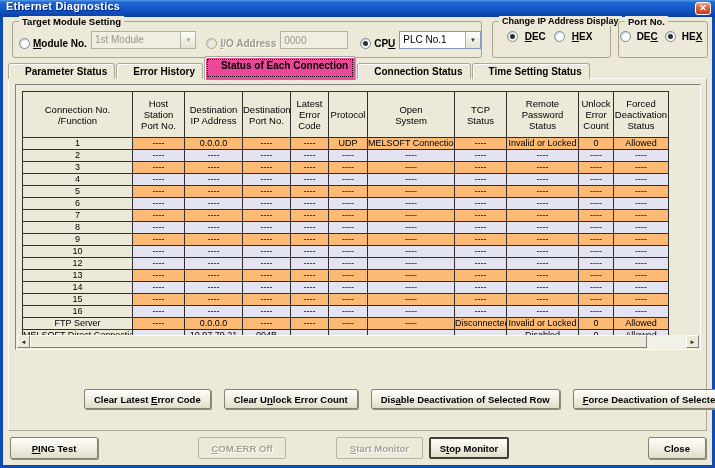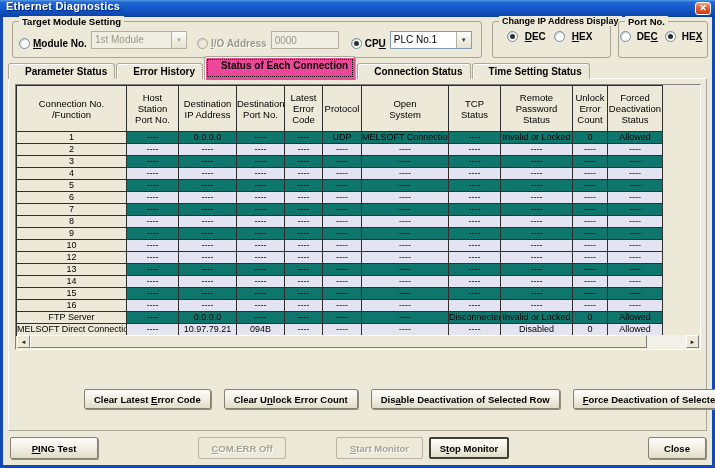--- a/index.html
+++ b/index.html
@@ -58,21 +58,21 @@
     box-shadow:inset 1px 1px 0 #fff; margin-right:1px; cursor:pointer; }
   .tab.active { height:24px; padding-top:3px; background:#ec4899; position:relative; z-index:4;
     outline:1px dotted #000; outline-offset:-4px; margin-bottom:-1px; }
 
   .page { position:absolute; left:5px; top:61px; width:699px; height:353px;
     background:#ECE9D8; border:1px solid; border-color:#FFFFFF #ACA899 #ACA899 #FFFFFF; z-index:2; }
 
   
   .table-panel { position:absolute; left:6px; top:5px; width:686px; height:266px;
     border:1px solid; border-color:#808080 #FFFFFF #FFFFFF #808080; background:#ECE9D8; }
-  table.grid { border-collapse:collapse; table-layout:fixed; background:#0f766e; margin:0; }
+  table.grid { border-collapse:collapse; table-layout:fixed; background:#fdba74; margin:6px; }
   .grid th, .grid td { border:1px solid #2F2F2F; text-align:center; vertical-align:middle;
     overflow:hidden; padding:0; }
   .grid th { background:#ECE9D8; font-weight:normal; font-size:9.5px; line-height:11px;
     white-space:pre-line; height:46px; }
   .grid td { font-size:9px; line-height:11px; height:11px; white-space:nowrap; }
   .grid td.rowhead { background:#ECE9D8; }
   .grid tr.alt td:not(.rowhead) { background:#E3E3F1; }
 
   
   .hscroll { position:absolute; left:1px; right:1px; bottom:1px; height:13px;
@@ -118,21 +118,21 @@
   </div>
 
   <div class="body">
 
     <div class="group g1">
       <span class="glabel">Target Module Setting</span>
       <div class="grow">
         <span style="width:6px"></span>
         <span class="radio"></span>
         <span class="rlabel"><u>M</u>odule No.</span>
-        <span class="combo disabled" style="width:96px">
+        <span class="combo disabled" style="width:106px">
           <span class="val">1st Module</span>
           <span class="arrow">▼</span>
         </span>
         <span style="width:10px"></span>
         <span class="radio disabled"></span>
         <span class="rlabel dim"><u>I</u>/O Address</span>
         <input class="textbox" disabled="" value="0000" style="">
         <span style="width:12px"></span>
         <span class="radio checked"></span>
         <span class="rlabel">CP<u>U</u></span>

